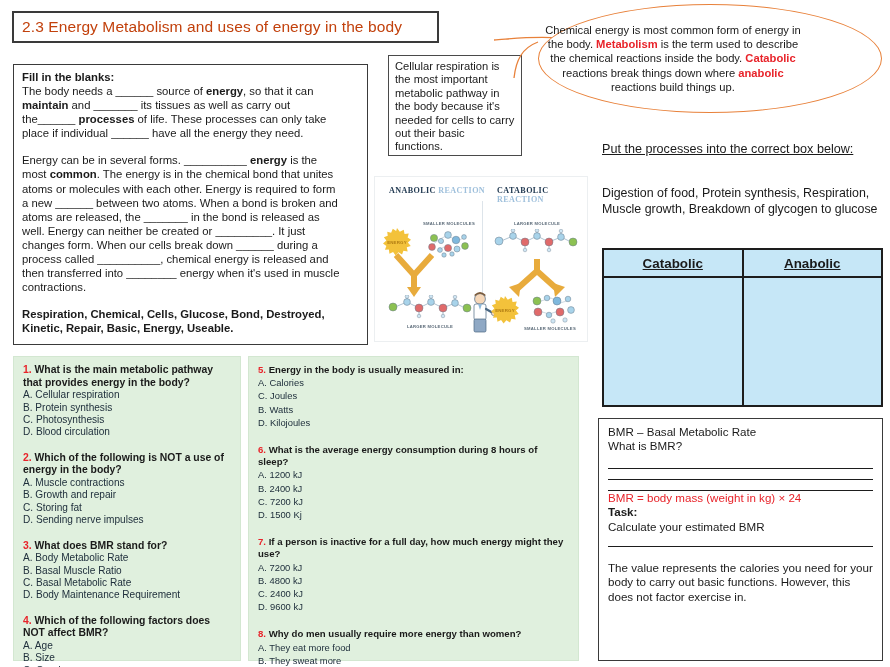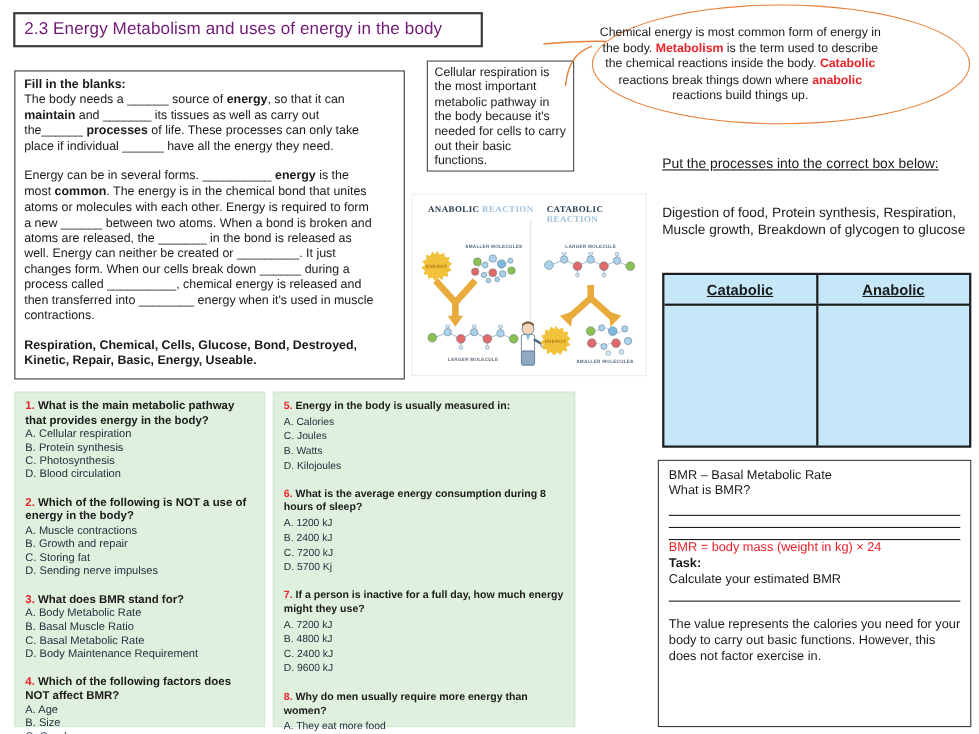--- a/index.html
+++ b/index.html
@@ -21,21 +21,21 @@
   #title-box {
     left: 12px; top: 11px; width: 427px; height: 32px;
     border: 2px solid #3a3a3a;
     background: #ffffff;
     display: flex; align-items: center;
     padding-left: 8px;
   }
   #title-box .title-text {
     font-size: 15.5px;
     letter-spacing: .1px;
-    color: #701a75;
+    color: #c2410c;
   }
 
   
   #fill-blanks-box {
     left: 13px; top: 64px; width: 355px; height: 281px;
     border: 1.5px solid #3a3a3a;
     background: #ffffff;
     padding: 6px 24px 4px 8px;
   }
   #fill-blanks-box .fb-head {
@@ -166,21 +166,21 @@
   #bmr-calc-head { margin-top: 15px !important; font-weight: bold; }
   .red-plain { color: #e8232a; }
 
   
   .quiz-panel {
     background: #e0f0de;
     border: 1px solid #d3e7d1;
     padding: 7px 9px;
   }
   #quiz-left { left: 13px; top: 356px; width: 228px; height: 305px; }
-  #quiz-right { left: 248px; top: 356px; width: 275px; height: 305px; }
+  #quiz-right { left: 248px; top: 356px; width: 331px; height: 305px; }
   .q { margin: 0 0 0 0; }
   .q .q-text {
     font-weight: bold;
     font-size: 10.4px;
     line-height: 12.6px;
     margin: 0;
   }
   #quiz-right .q .q-text { font-size: 9.6px; line-height: 12.2px; }
   .q .q-num { color: #e8232a; font-weight: bold; }
   .q .opt {
@@ -397,21 +397,21 @@
       <p class="opt">A. Calories</p>
       <p class="opt">C. Joules</p>
       <p class="opt">B. Watts</p>
       <p class="opt">D. Kilojoules</p>
     </div>
     <div class="q">
       <p class="q-text"><span class="q-num">6. </span>What is the average energy consumption during 8 hours of sleep?</p>
       <p class="opt">A. 1200 kJ</p>
       <p class="opt">B. 2400 kJ</p>
       <p class="opt">C. 7200 kJ</p>
-      <p class="opt">D. 5700 Kj</p>
+      <p class="opt">D. 1500 Kj</p>
     </div>
     <div class="q">
       <p class="q-text"><span class="q-num">7. </span>If a person is inactive for a full day, how much energy might they use?</p>
       <p class="opt">A. 7200 kJ</p>
       <p class="opt">B. 4800 kJ</p>
       <p class="opt">C. 2400 kJ</p>
       <p class="opt">D. 9600 kJ</p>
     </div>
     <div class="q">
       <p class="q-text"><span class="q-num">8. </span>Why do men usually require more energy than women?</p>

